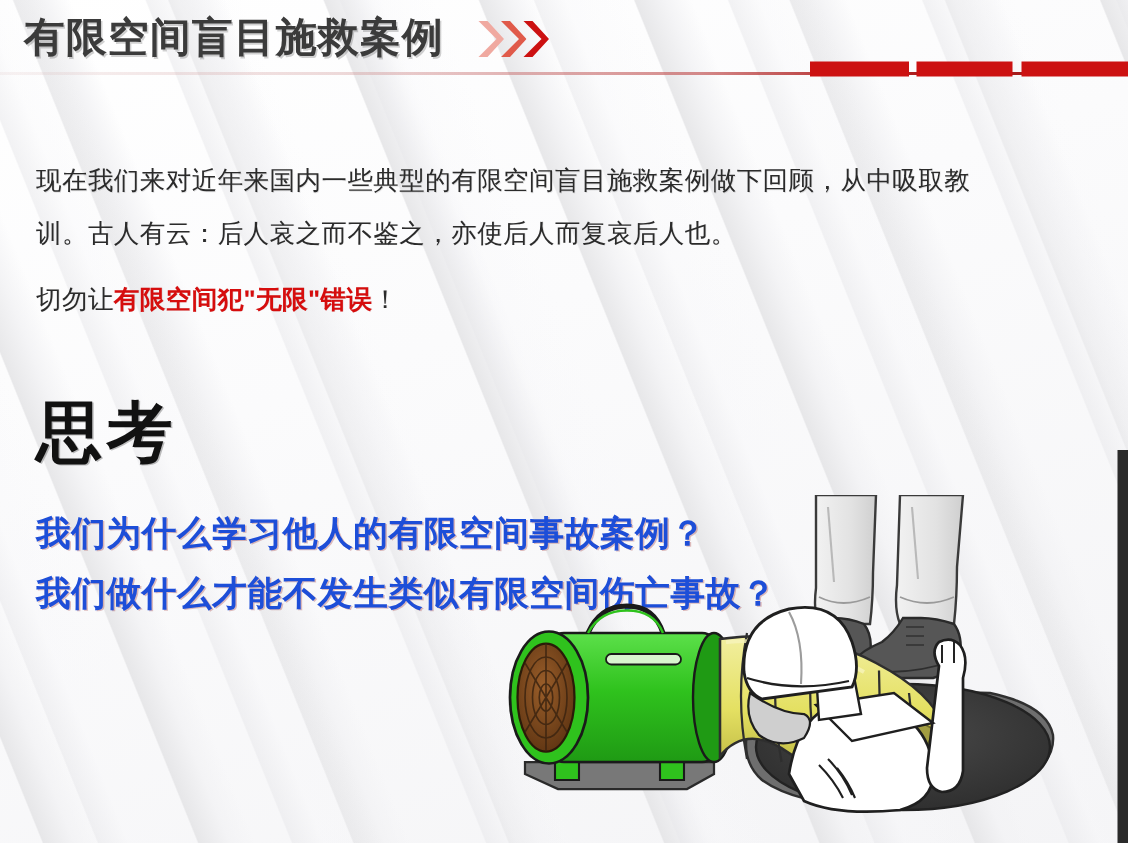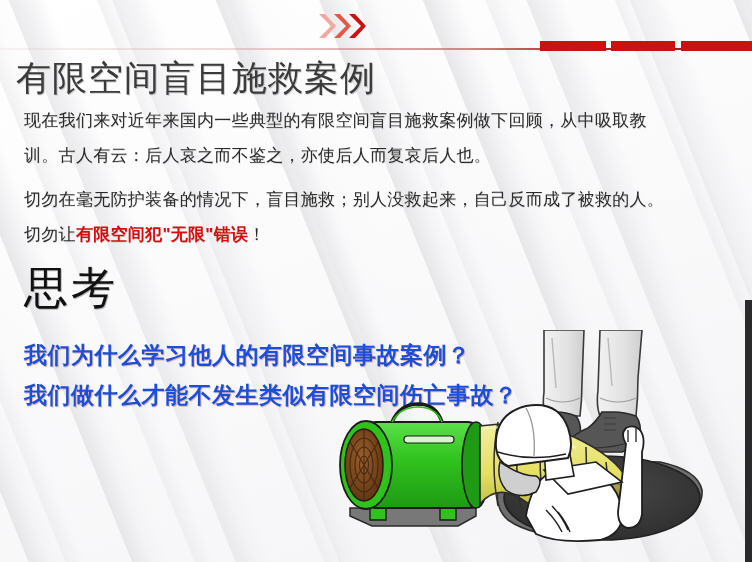--- a/index.html
+++ b/index.html
@@ -34,25 +34,24 @@
         rgba(232,232,235,0.55) 61px,
         rgba(248,248,250,0.4) 80px,
         rgba(250,250,251,0) 120px);
     pointer-events:none;
   }
 
   
   .header{position:absolute;left:0;top:0;width:752px;height:56px;}
   .header-title{
     position:absolute;left:16px;top:7px;
-    font-size:35px;font-weight:normal;letter-spacing:1px;
+    font-size:27px;font-weight:bold;letter-spacing:1px;
     color:#3b3b3b;
     text-shadow:1px 1px 0 rgba(0,0,0,0.18);
     white-space:nowrap;
-    margin-top:48px;
   }
   .chev-group{position:absolute;left:318px;top:13px;width:64px;height:26px;}
   .chev{position:absolute;top:0;width:18px;height:26px;}
   .chev svg{display:block;}
   .chev1{left:0}.chev2{left:15px}.chev3{left:30px}
 
   .hline{
     position:absolute;left:0;top:48px;width:752px;height:2px;
     background:linear-gradient(90deg,
       rgba(214,180,180,0.15) 0%,
@@ -72,21 +71,21 @@
     font-size:17px;color:#2b2b2b;line-height:35px;
     letter-spacing:0.3px;white-space:nowrap;
     text-shadow:0.5px 0.5px 0 rgba(0,0,0,0.1);
   }
   .p-gap{height:9px;}
   .em-red{color:#d60d0d;font-weight:bold;}
 
   
   .think{
     position:absolute;left:24px;top:259px;
-    font-size:44px;font-weight:normal;color:#111111;
+    font-size:44px;font-weight:bold;color:#111111;
     letter-spacing:3px;
     text-shadow:1px 1px 0 rgba(0,0,0,0.25);
   }
 
   
   .questions{position:absolute;left:24px;top:335px;}
   .q-line{
     font-size:23px;font-weight:bold;color:#1d4ed8;
     line-height:40px;white-space:nowrap;letter-spacing:0.5px;
     text-shadow:1px 1px 0 rgba(140,0,0,0.25);
@@ -134,21 +133,20 @@
     <div class="hline"></div>
     <div class="bar bar-a"></div>
     <div class="bar bar-b"></div>
     <div class="bar bar-c"></div>
   </div>
 
   <div class="body-copy">
     <div class="p-line">现在我们来对近年来国内一些典型的有限空间盲目施救案例做下回顾，从中吸取教</div>
     <div class="p-line">训。古人有云：后人哀之而不鉴之，亦使后人而复哀后人也。</div>
     <div class="p-gap"></div>
-    <div class="p-line">切勿在毫无防护装备的情况下，盲目施救；别人没救起来，自己反而成了被救的人。</div>
     <div class="p-line"><span>切勿让</span><span class="em-red">有限空间犯"无限"错误</span><span>！</span></div>
   </div>
 
   <div class="think">思考</div>
 
   <div class="questions">
     <div class="q-line">我们为什么学习他人的有限空间事故案例？</div>
     <div class="q-line">我们做什么才能不发生类似有限空间伤亡事故？</div>
   </div>
 

